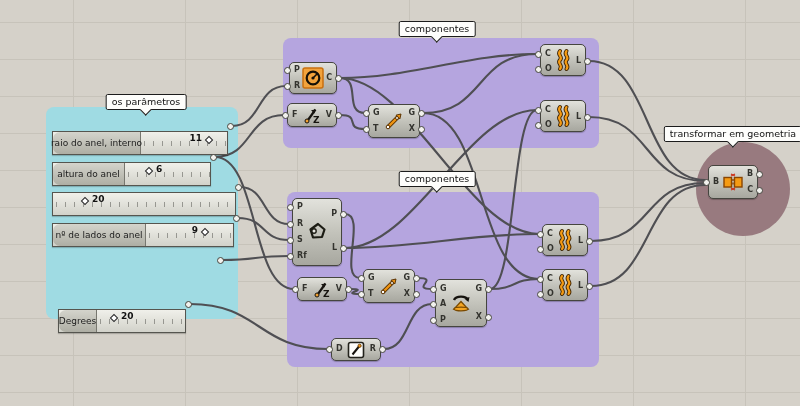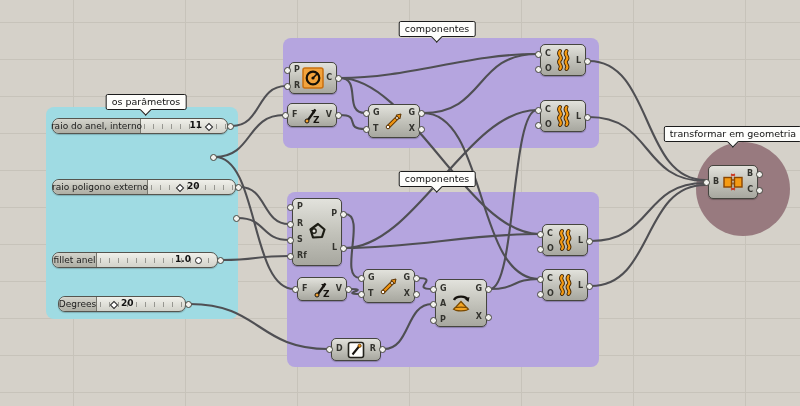--- a/index.html
+++ b/index.html
@@ -18,23 +18,23 @@
   #wires path{fill:none;stroke-width:2.1px;stroke-linecap:round;}
   
   .comp{position:absolute;z-index:20;border:1.5px solid #45453f;border-radius:5px;
         background:linear-gradient(180deg,#e2e2dc 0%,#c6c6be 45%,#a7a79f 100%);
         box-shadow:0 1px 1px rgba(0,0,0,.25);box-sizing:border-box;}
   .port-letter{position:absolute;font-size:8px;font-weight:bold;color:#33332e;line-height:8px;}
   .nub{position:absolute;width:7px;height:7px;border-radius:50%;background:#f2f2ee;
        border:1.5px solid #45453f;box-sizing:border-box;z-index:25;}
   .cicon{position:absolute;left:0;right:0;top:0;bottom:0;display:flex;align-items:center;justify-content:center;}
   
-  .slider{position:absolute;z-index:20;height:16px;border:1.5px solid #55554f;border-radius:7px;
+  .slider{position:absolute;z-index:20;height:24px;border:1.5px solid #55554f;border-radius:0;
           background:linear-gradient(180deg,#f0f0ea,#d2d2ca);box-sizing:border-box;display:flex;
-          box-shadow:0 1px 1px rgba(0,0,0,.2);}
+          box-shadow:0 1px 1px rgba(0,0,0,.2);margin-top:13px;}
   .slabel{height:100%;background:linear-gradient(180deg,#d4d4cc,#aeaea4);border-right:1px solid #77776f;
           border-radius:7px 0 0 7px;font-size:9px;color:#1c1c1c;display:flex;align-items:center;
           justify-content:center;white-space:nowrap;box-sizing:border-box;padding:0 3px;}
   .strack{position:relative;height:100%;flex:1;border-radius:0 7px 7px 0;
           background-image:repeating-linear-gradient(to right,rgba(90,90,85,.55) 0px,rgba(90,90,85,.55) 1px,transparent 1px,transparent 9px);
           background-size:100% 5px;background-repeat:no-repeat;background-position:3px center;}
   .sval{position:absolute;top:1px;font-size:9px;font-weight:bold;color:#111;white-space:nowrap;}
   .knob{position:absolute;top:4.5px;width:6px;height:6px;background:#fff;border:1.5px solid #222;box-sizing:border-box;}
   .knob.diamond{transform:rotate(45deg);}
   .knob.circle{border-radius:50%;width:7px;height:7px;top:4px;}
@@ -304,37 +304,43 @@
       <span class="port-letter" style="right: 4px; top: 19.5px; text-align: right;">C</span>
     </div>
     <div class="slider" style="left: 52px; top: 118px; width: 176px;">
       <div class="slabel" style="width: 88px;">raio do anel, interno</div>
       <div class="strack">
         <span class="sval" style="left: 61px; transform: translateX(-100%);">11</span>
         <span class="knob diamond" style="left: 65px;"></span>
       </div>
     </div>
     <span class="snub" style="left: 227px; top: 122.5px;"></span>
+    <div class="slider" style="left: 52px; top: 149px; width: 159px;">
+      <div class="slabel" style="width: 72px;">altura do anel</div>
+      <div class="strack">
+        <span class="sval" style="left: 31px;">6</span>
+        <span class="knob diamond" style="left: 21px;"></span>
+      </div>
+    </div>
     <span class="snub" style="left: 210px; top: 153.5px;"></span>
     <div class="slider" style="left: 52px; top: 179px; width: 184px;">
-      <div class="slabel" style="width: 95px;">raio poligono externo</div>
       <div class="strack">
         <span class="sval" style="left: 39px;">20</span>
         <span class="knob diamond" style="left: 29px;"></span>
       </div>
     </div>
     <span class="snub" style="left: 235px; top: 183.5px;"></span>
+    <div class="slider" style="left: 52px; top: 210px; width: 182px;">
+      <div class="slabel" style="width: 93px;">nº de lados do anel</div>
+      <div class="strack">
+        <span class="sval" style="left: 52px; transform: translateX(-100%);">9</span>
+        <span class="knob diamond" style="left: 56px;"></span>
+      </div>
+    </div>
     <span class="snub" style="left: 233px; top: 214.5px;"></span>
-    <div class="slider" style="left: 52px; top: 252px; width: 166px;">
-      <div class="slabel" style="width: 44px;">fillet anel</div>
-      <div class="strack">
-        <span class="sval" style="left: 94px; transform: translateX(-100%);">1.0</span>
-        <span class="knob circle" style="left: 98px;"></span>
-      </div>
-    </div>
     <span class="snub" style="left: 217px; top: 256.5px;"></span>
     <div class="slider" style="left: 58px; top: 296px; width: 128px;">
       <div class="slabel" style="width: 38px;">Degrees</div>
       <div class="strack">
         <span class="sval" style="left: 24px;">20</span>
         <span class="knob diamond" style="left: 14px;"></span>
       </div>
     </div>
     <span class="snub" style="left: 185px; top: 300.5px;"></span>
   </div>

